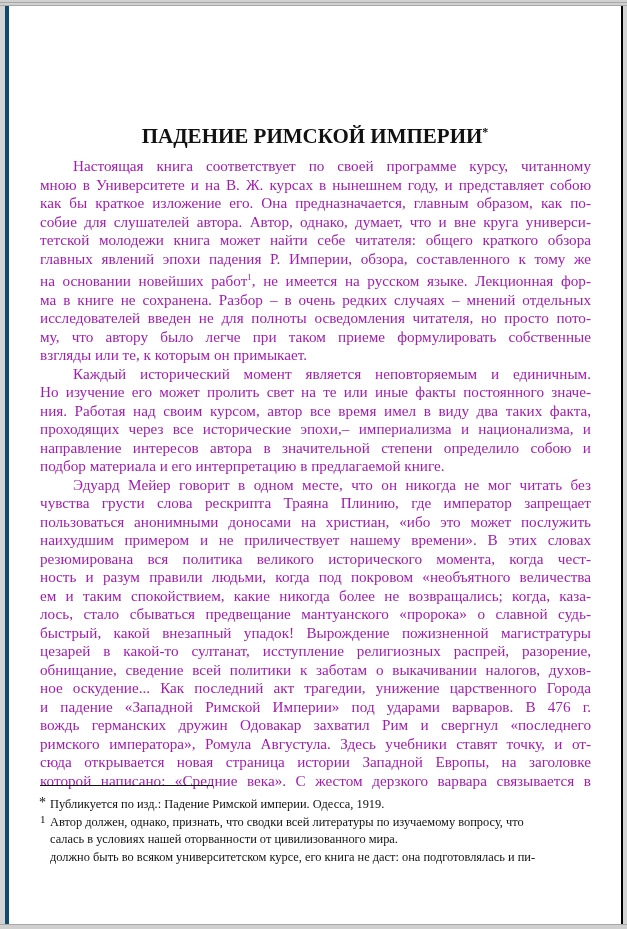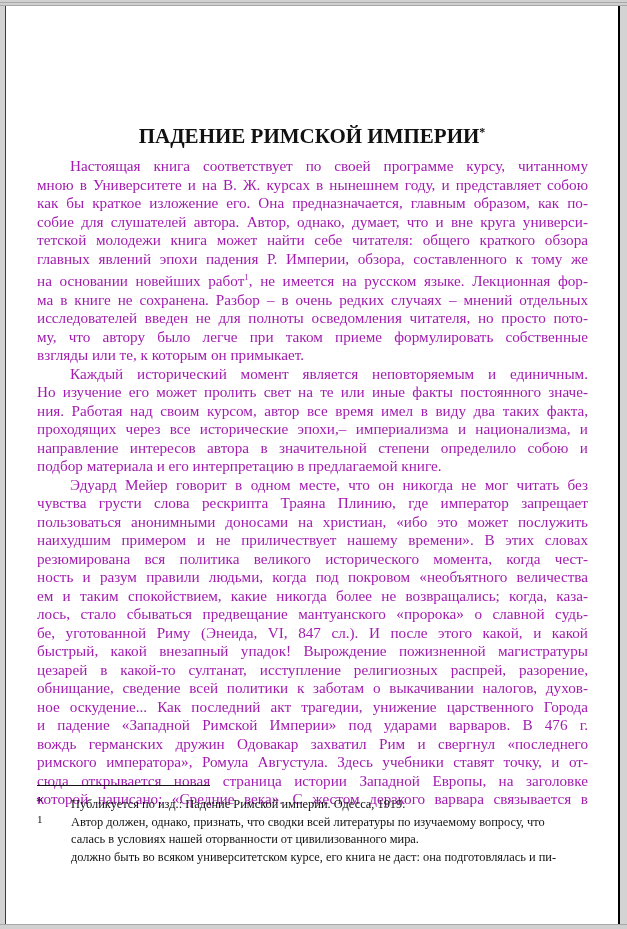--- a/index.html
+++ b/index.html
@@ -29,21 +29,21 @@
       height: 1px;
       background: #a8a8a8;
     }
     .page {
       position: absolute;
       left: 5px;
       top: 6px;
       width: 612px;
       height: 919px;
       background: #ffffff;
-      border-left: 1px solid #0c4a6e;
+      border-left: 4px solid #0c4a6e;
       border-right: 2px solid #000;
       box-sizing: content-box;
     }
     .bottom-strip {
       position: absolute;
       left: 0; top: 924px;
       width: 627px; height: 5px;
       background: #d0d0d0;
       border-top: 1px solid #a8a8a8;
       box-sizing: border-box;
@@ -114,21 +114,20 @@
       font-size: 11px;
     }
     .fn .mark.star {
       font-size: 14px;
       top: -2px;
       left: -1px;
     }
     .fn .fline {
       display: block;
       white-space: nowrap;
-      margin-left: 24px;
     }
     sup.ref {
       font-size: 9px;
       vertical-align: 6px;
     }
   </style>
 </head>
 <body>
 
 <div class="top-strip"></div>
@@ -164,21 +163,20 @@
 
     <div>
       <span class="line first">Эдуард Мейер говорит в одном месте, что он никогда не мог читать без</span>
       <span class="line">чувства грусти слова рескрипта Траяна Плинию, где император запрещает</span>
       <span class="line">пользоваться анонимными доносами на христиан, «ибо это может послужить</span>
       <span class="line">наихудшим примером и не приличествует нашему времени». В этих словах</span>
       <span class="line">резюмирована вся политика великого исторического момента, когда чест-</span>
       <span class="line">ность и разум правили людьми, когда под покровом «необъятного величества</span>
       <span class="line">ем и таким спокойствием, какие никогда более не возвращались; когда, каза-</span>
       <span class="line">лось, стало сбываться предвещание мантуанского «пророка» о славной судь-</span>
-      <span class="line">бе, уготованной Риму (Энеида, VI, 847 сл.). И после этого какой, и какой</span>
       <span class="line">быстрый, какой внезапный упадок! Вырождение пожизненной магистратуры</span>
       <span class="line">цезарей в какой-то султанат, исступление религиозных распрей, разорение,</span>
       <span class="line">обнищание, сведение всей политики к заботам о выкачивании налогов, духов-</span>
       <span class="line">ное оскудение... Как последний акт трагедии, унижение царственного Города</span>
       <span class="line">и падение «Западной Римской Империи» под ударами варваров. В 476 г.</span>
       <span class="line">вождь германских дружин Одовакар захватил Рим и свергнул «последнего</span>
       <span class="line">римского императора», Ромула Августула. Здесь учебники ставят точку, и от-</span>
       <span class="line">сюда открывается новая страница истории Западной Европы, на заголовке</span>
       <span class="line">которой написано: «Средние века». С жестом дерзкого варвара связывается в</span>
     </div>

